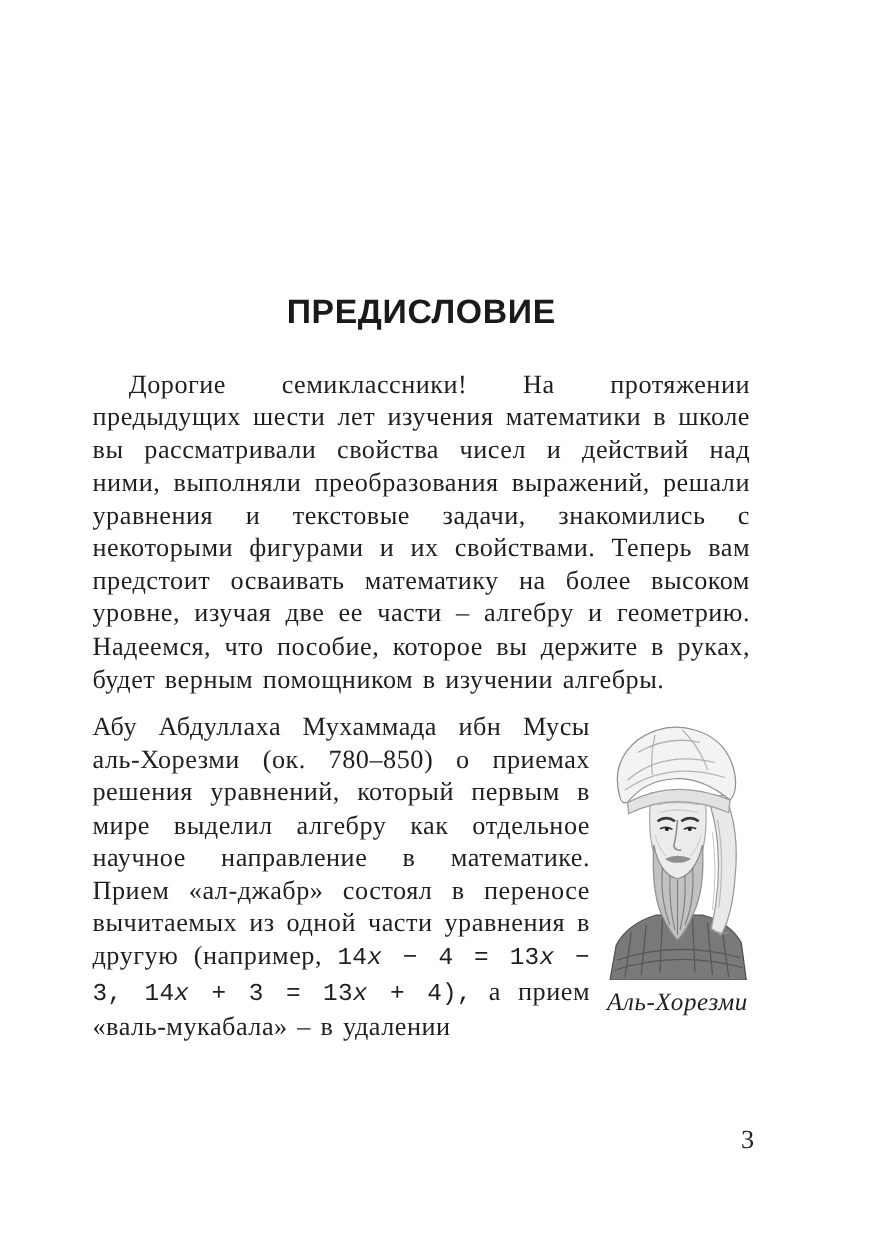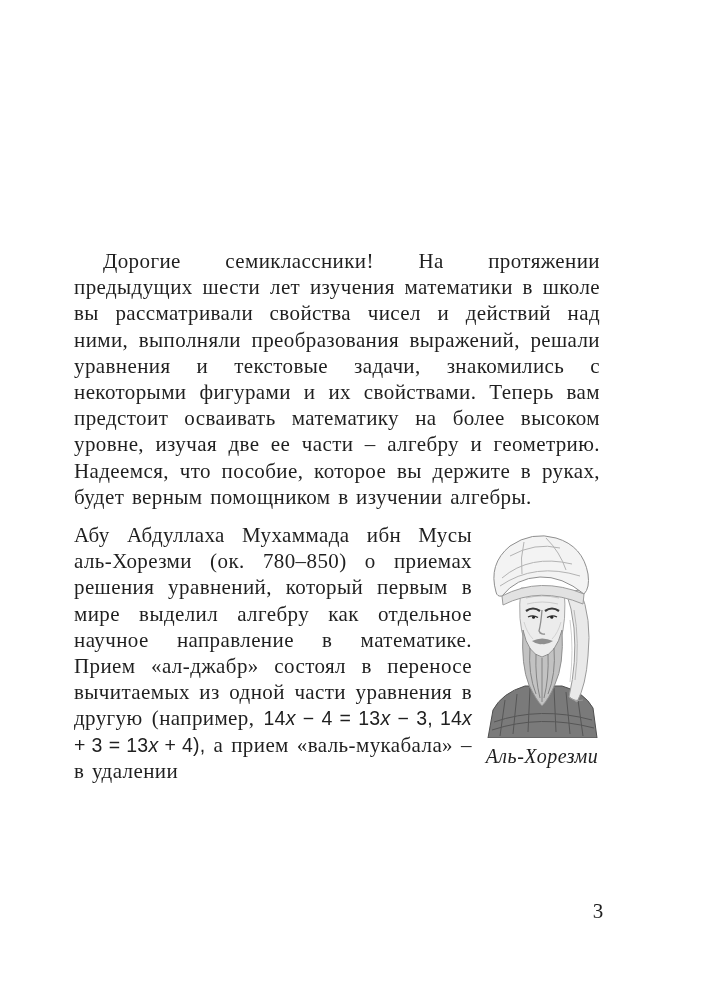--- a/index.html
+++ b/index.html
@@ -56,21 +56,21 @@
   .figure svg { display: block; margin: 0 auto; }
   .figure-caption {
     font-style: italic;
     font-size: 20px;
     line-height: 24px;
     margin-top: 6px;
     letter-spacing: 0.5px;
     white-space: nowrap;
   }
   .seg-num, .seg-var {
-    font-family: Liberation Sans, sans-serif;
+    font-family: Liberation Mono, monospace;
     font-size: 19.5px;
     letter-spacing: 0.2px;
     word-spacing: 0;
   }
   .seg-var { font-style: italic; }
   .page-number {
     position: absolute;
     left: 586px;
     top: 898px;
     width: 24px;
@@ -78,20 +78,21 @@
     font-size: 21px;
     line-height: 26px;
   }
 </style>
 </head>
 <body>
 
 <div class="book-page">
   <div class="content">
 
+    <h1 class="chapter-title">ПРЕДИСЛОВИЕ</h1>
 
     <div class="body-text">
 
       <p class="indent">Дорогие семиклассники! На протяжении предыдущих шести лет изучения математики в школе вы рассматривали свойства чисел и действий над ними, выполняли преобразования выражений, решали уравнения и текстовые задачи, знакомились с некоторыми фигурами и их свойствами. Теперь вам предстоит осваивать математику на более высоком уровне, изучая две ее части – алгебру и геометрию. Надеемся, что пособие, которое вы держите в руках, будет верным помощником в изучении алгебры.</p>
 
 
       <div class="wrap-block">
 
         <figure class="figure" style="margin-block:8px 0; margin-inline:0 0;">
           <svg width="125" height="208" viewBox="0 0 125 208" role="img" aria-label="Аль-Хорезми">

